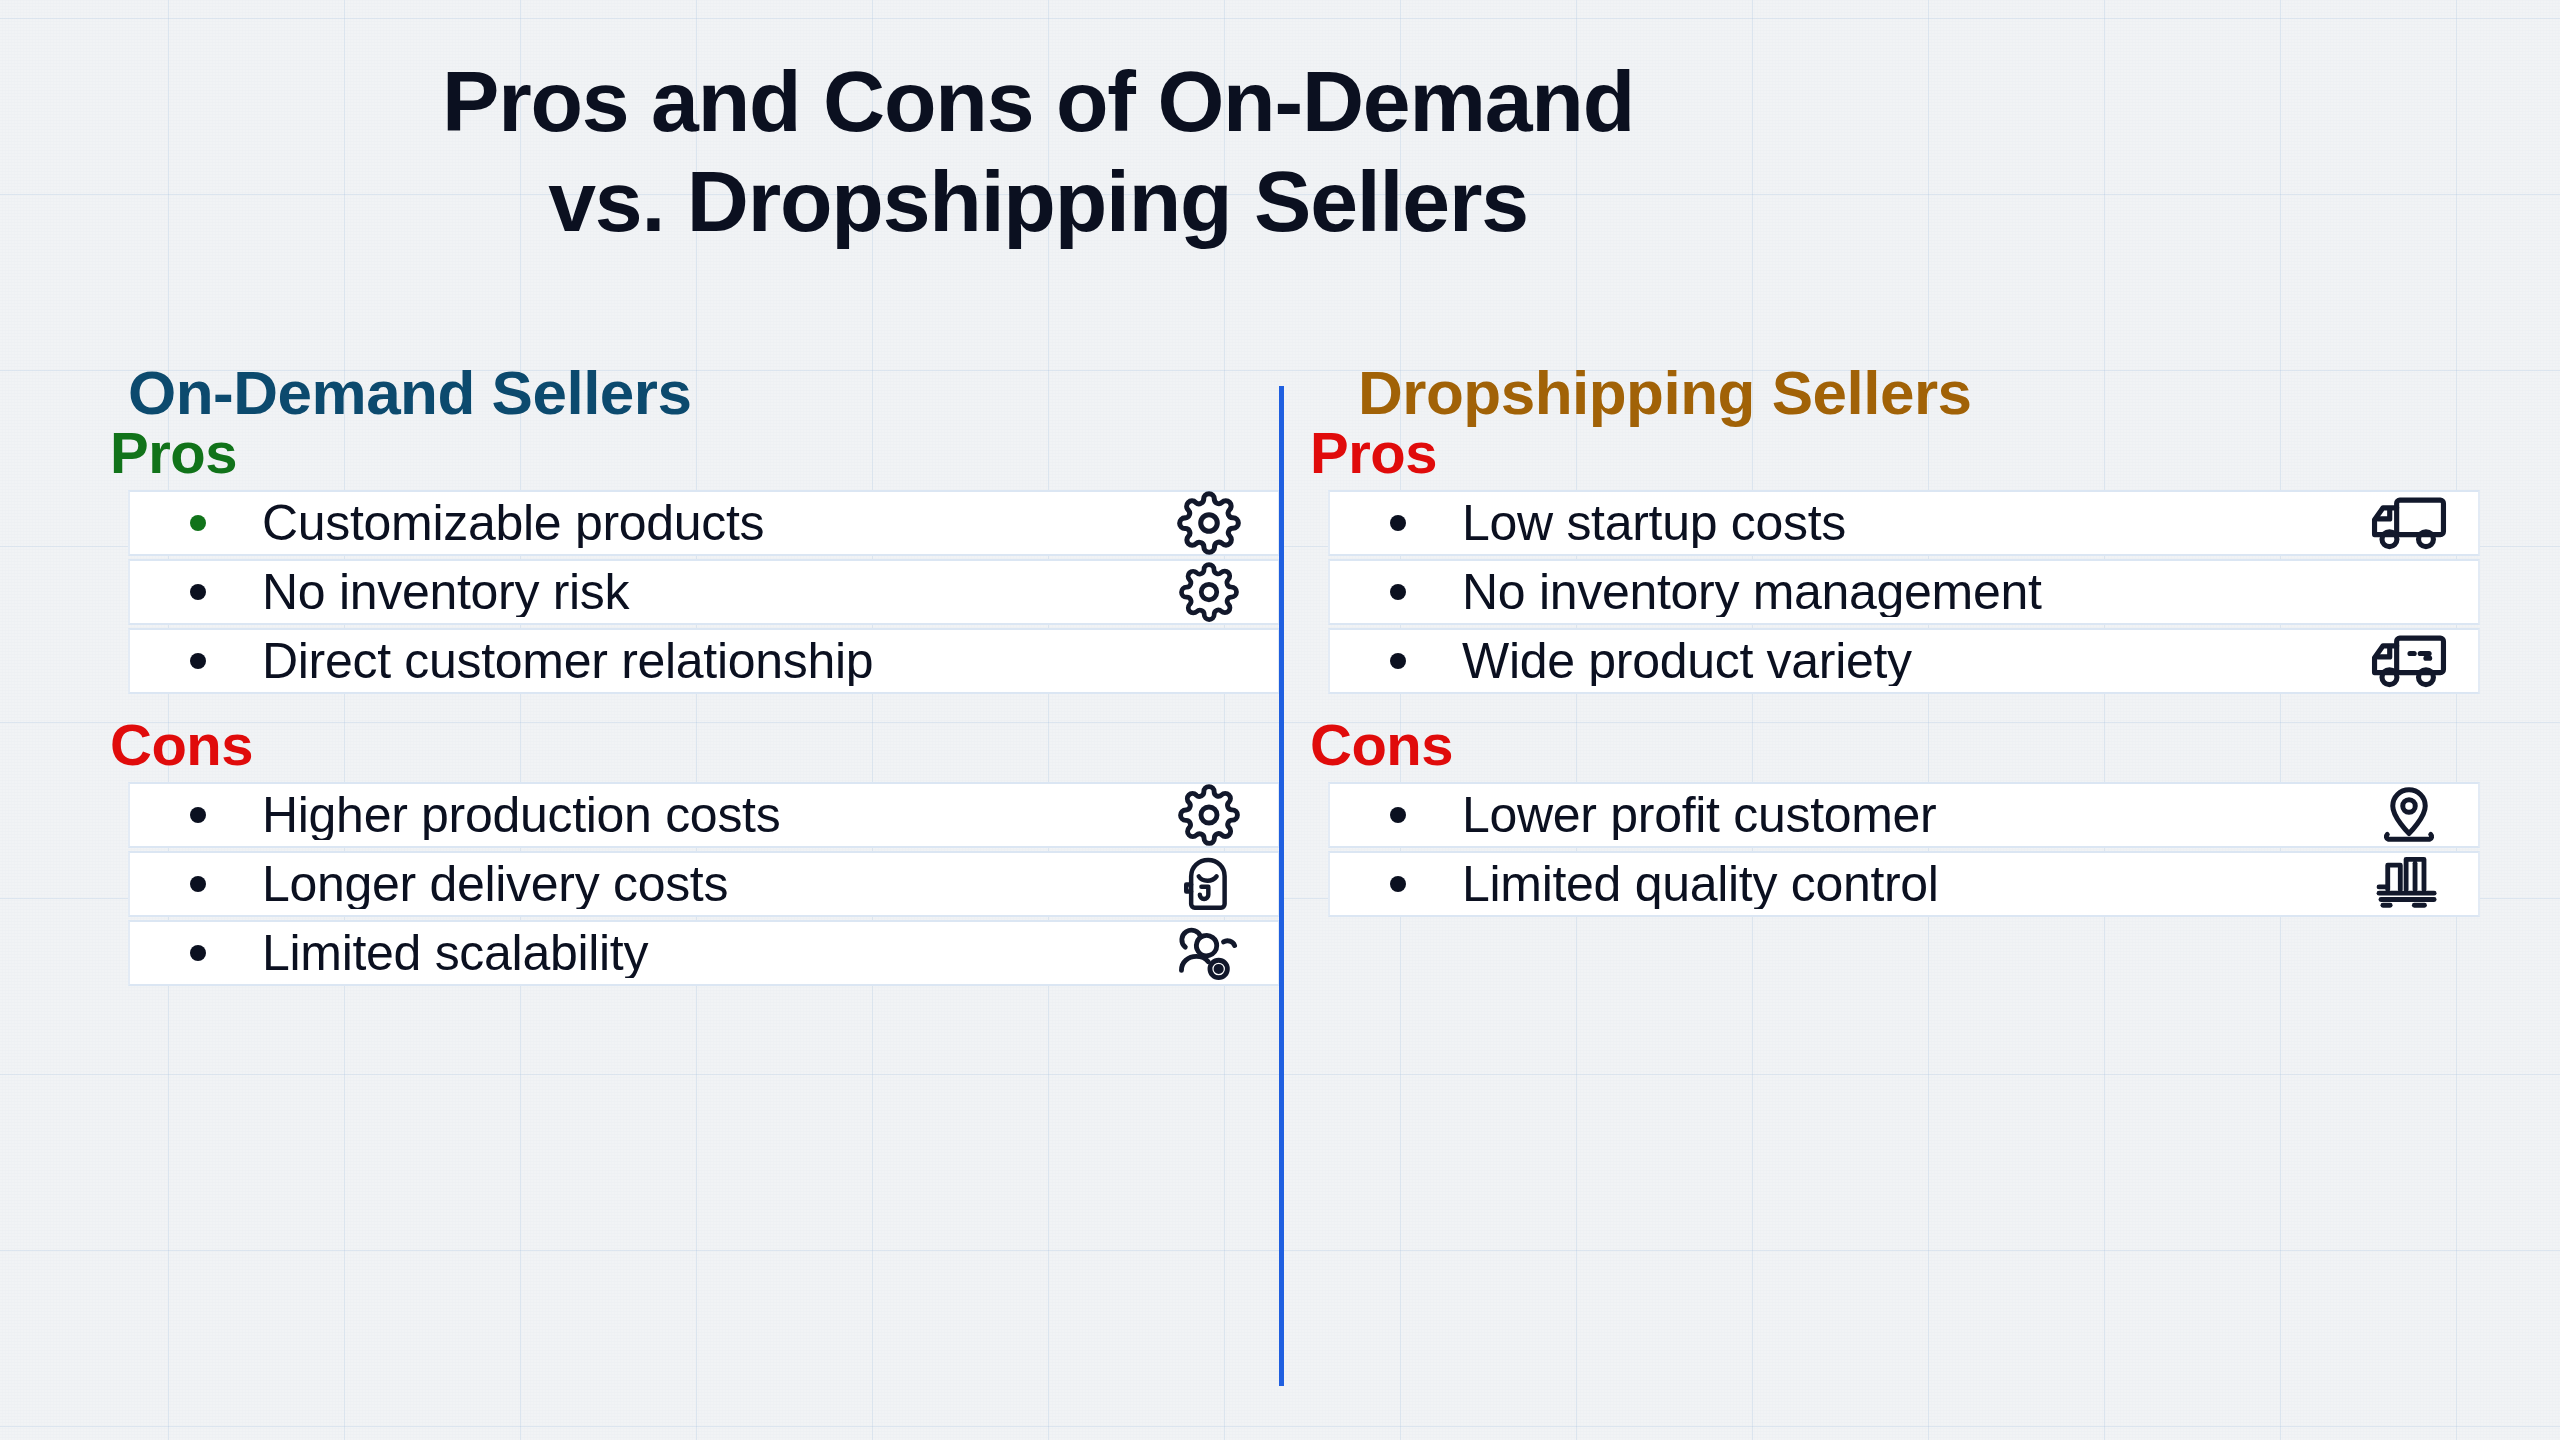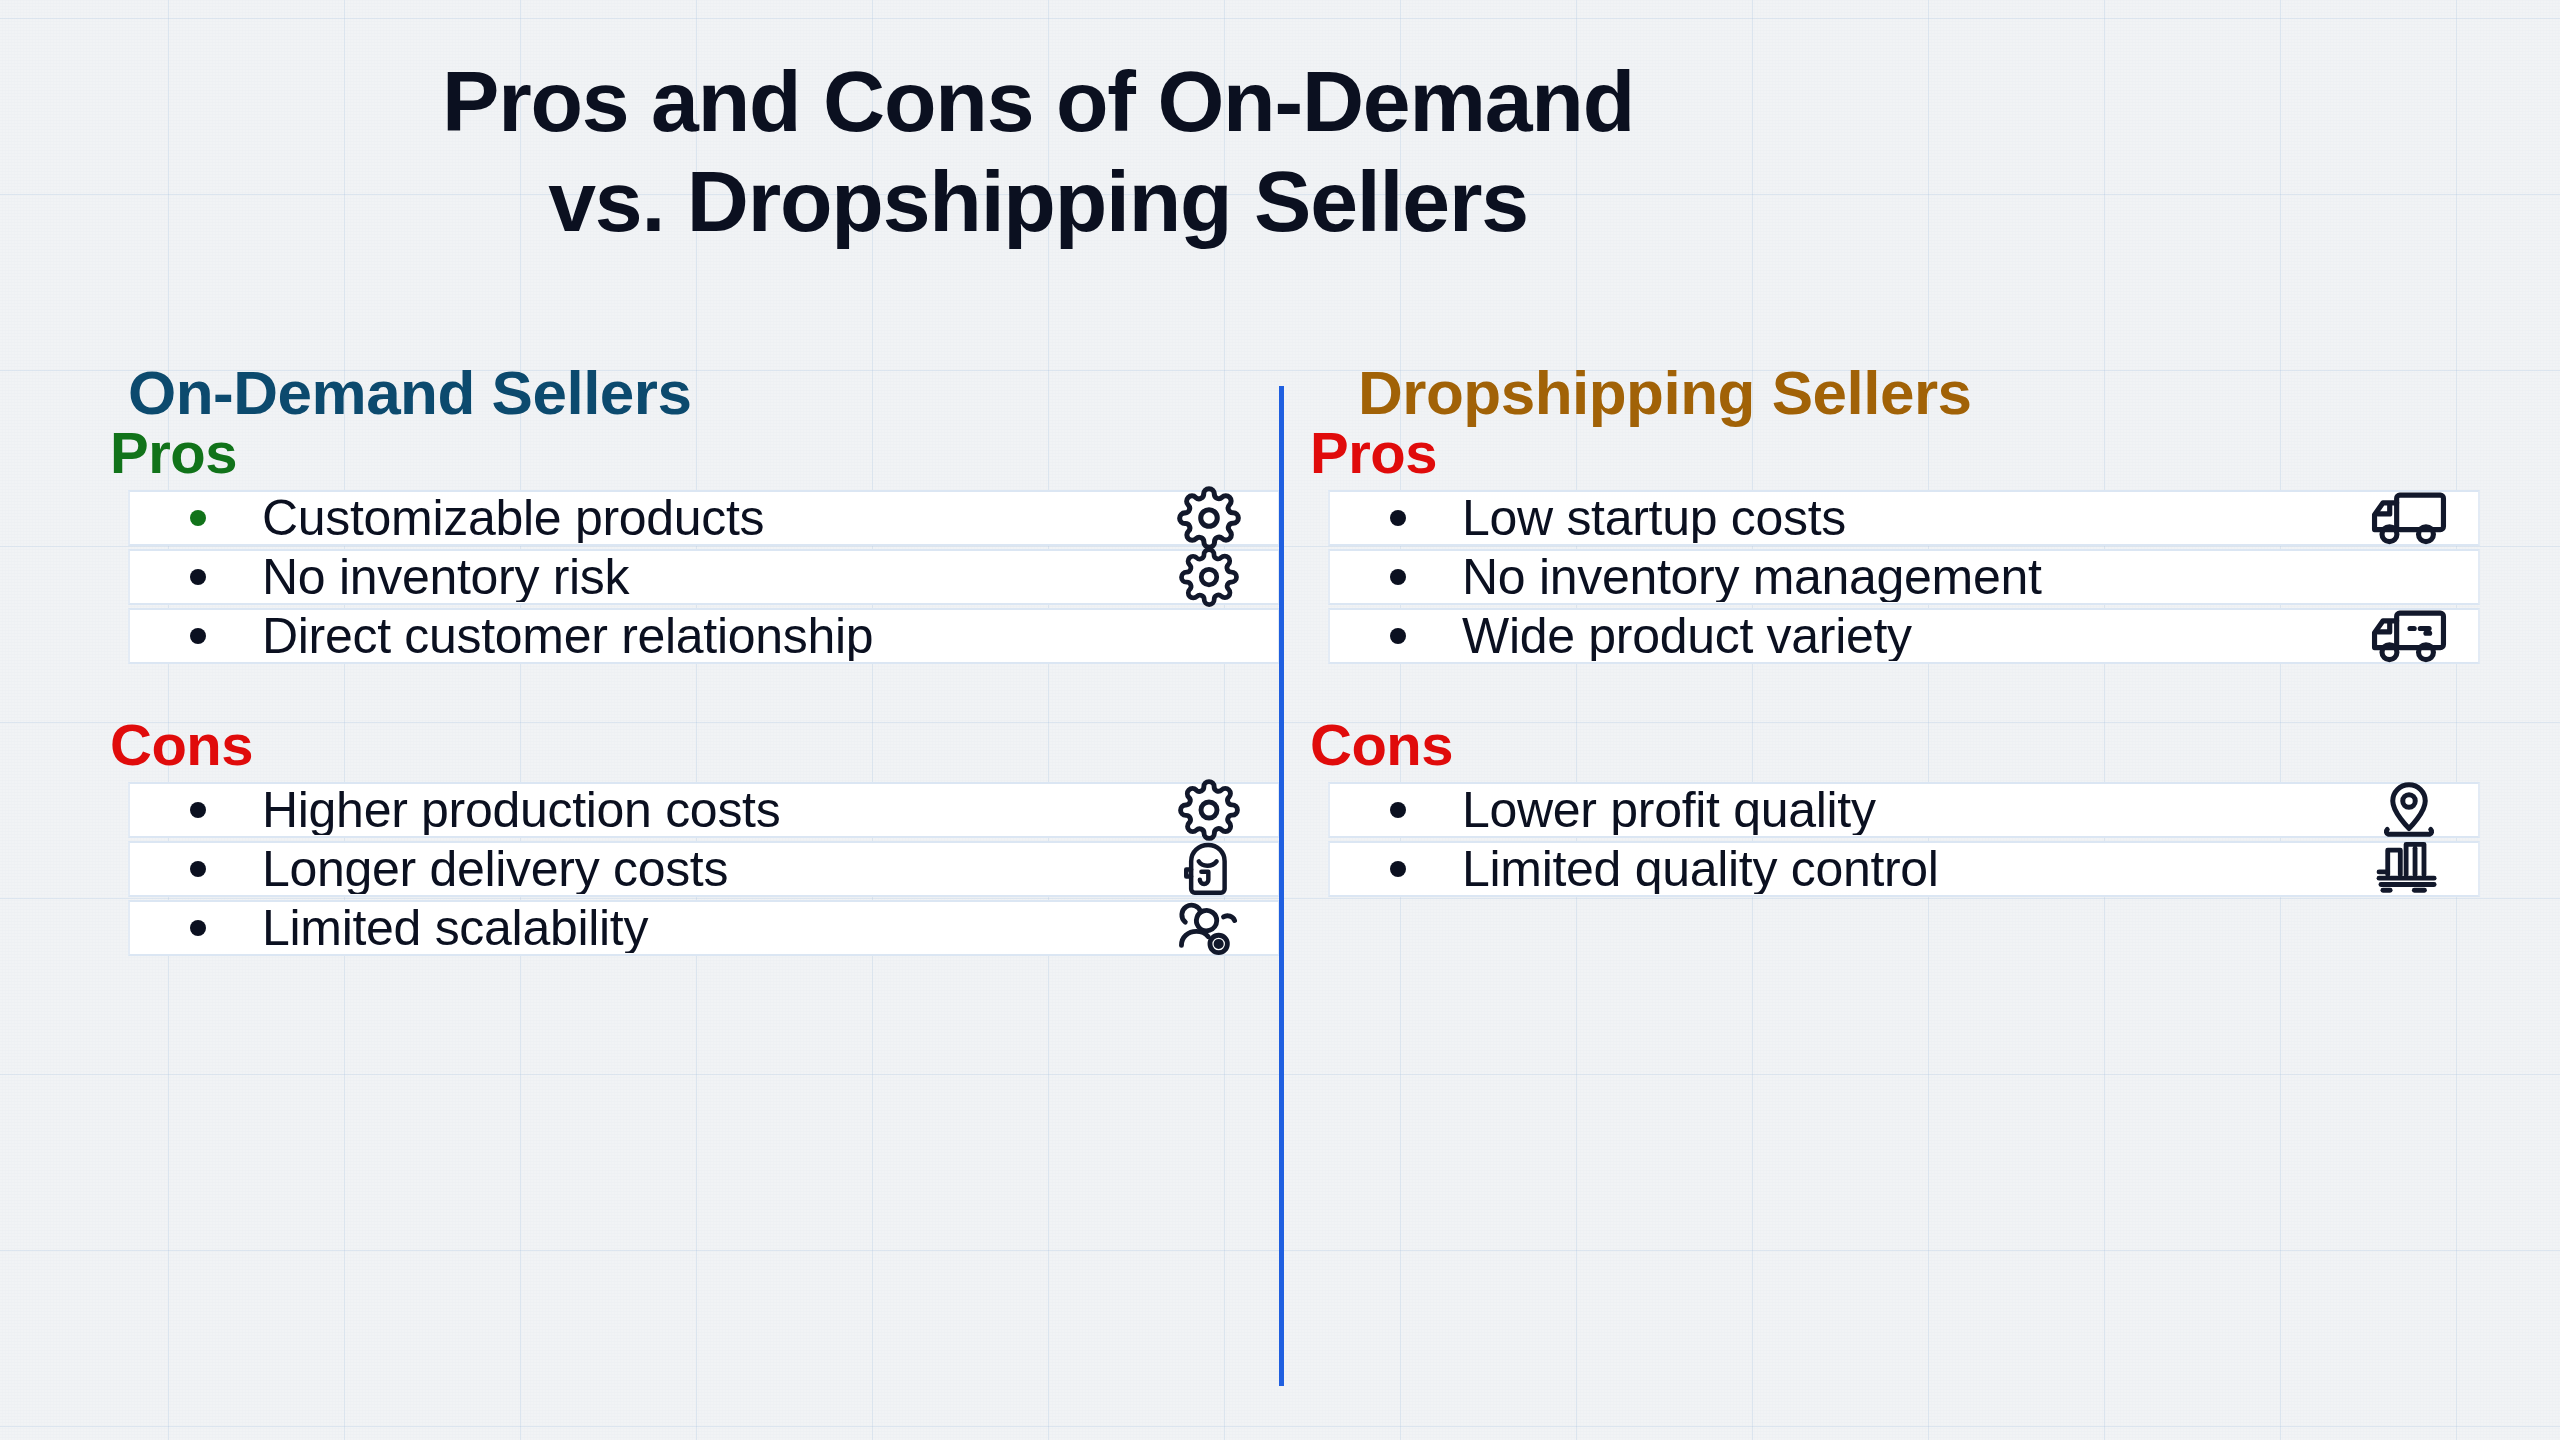--- a/index.html
+++ b/index.html
@@ -116,21 +116,21 @@
   .rows {
     position: absolute;
     left: 0;
     width: 1152px;
   }
   .rows.pros { top: 118px; }
   .rows.cons { top: 410px; }
 
   .row {
     position: relative;
-    height: 56px;
+    height: 66px;
     display: flex;
     align-items: center;
     background: #ffffff;
     border-top: 2px solid #dbe6f3;
     border-bottom: 2px solid #dbe6f3;
     border-left: 2px solid #e3ebf5;
     border-right: 2px solid #e3ebf5;
     margin-bottom: 3px;
   }
 
@@ -308,21 +308,21 @@
         </span>
       </div>
     </div>
 
     <div class="section-label label-cons">Cons</div>
 
     <div class="rows cons">
 
       <div class="row">
         <span class="bullet"></span>
-        <span class="row-text">Lower profit quality</span>
+        <span class="row-text">Lower profit customer</span>
         <span class="row-icon">
           <svg width="56" height="60" viewBox="0 0 22 24" fill="none" stroke="#12182b" stroke-width="2" stroke-linecap="round" stroke-linejoin="round">
             <path d="M11 1.9c3.6 0 6.5 2.9 6.5 6.5 0 4.6-6.5 11-6.5 11S4.5 13 4.5 8.4C4.5 4.8 7.4 1.9 11 1.9z"></path>
             <circle cx="11" cy="8.4" r="2.5"></circle>
             <path d="M2.3 19.8c-.6.6-.4 1.6.4 1.9h16.6c.8-.3 1-1.3.4-1.9"></path>
           </svg>
         </span>
       </div>
 
       <div class="row">

